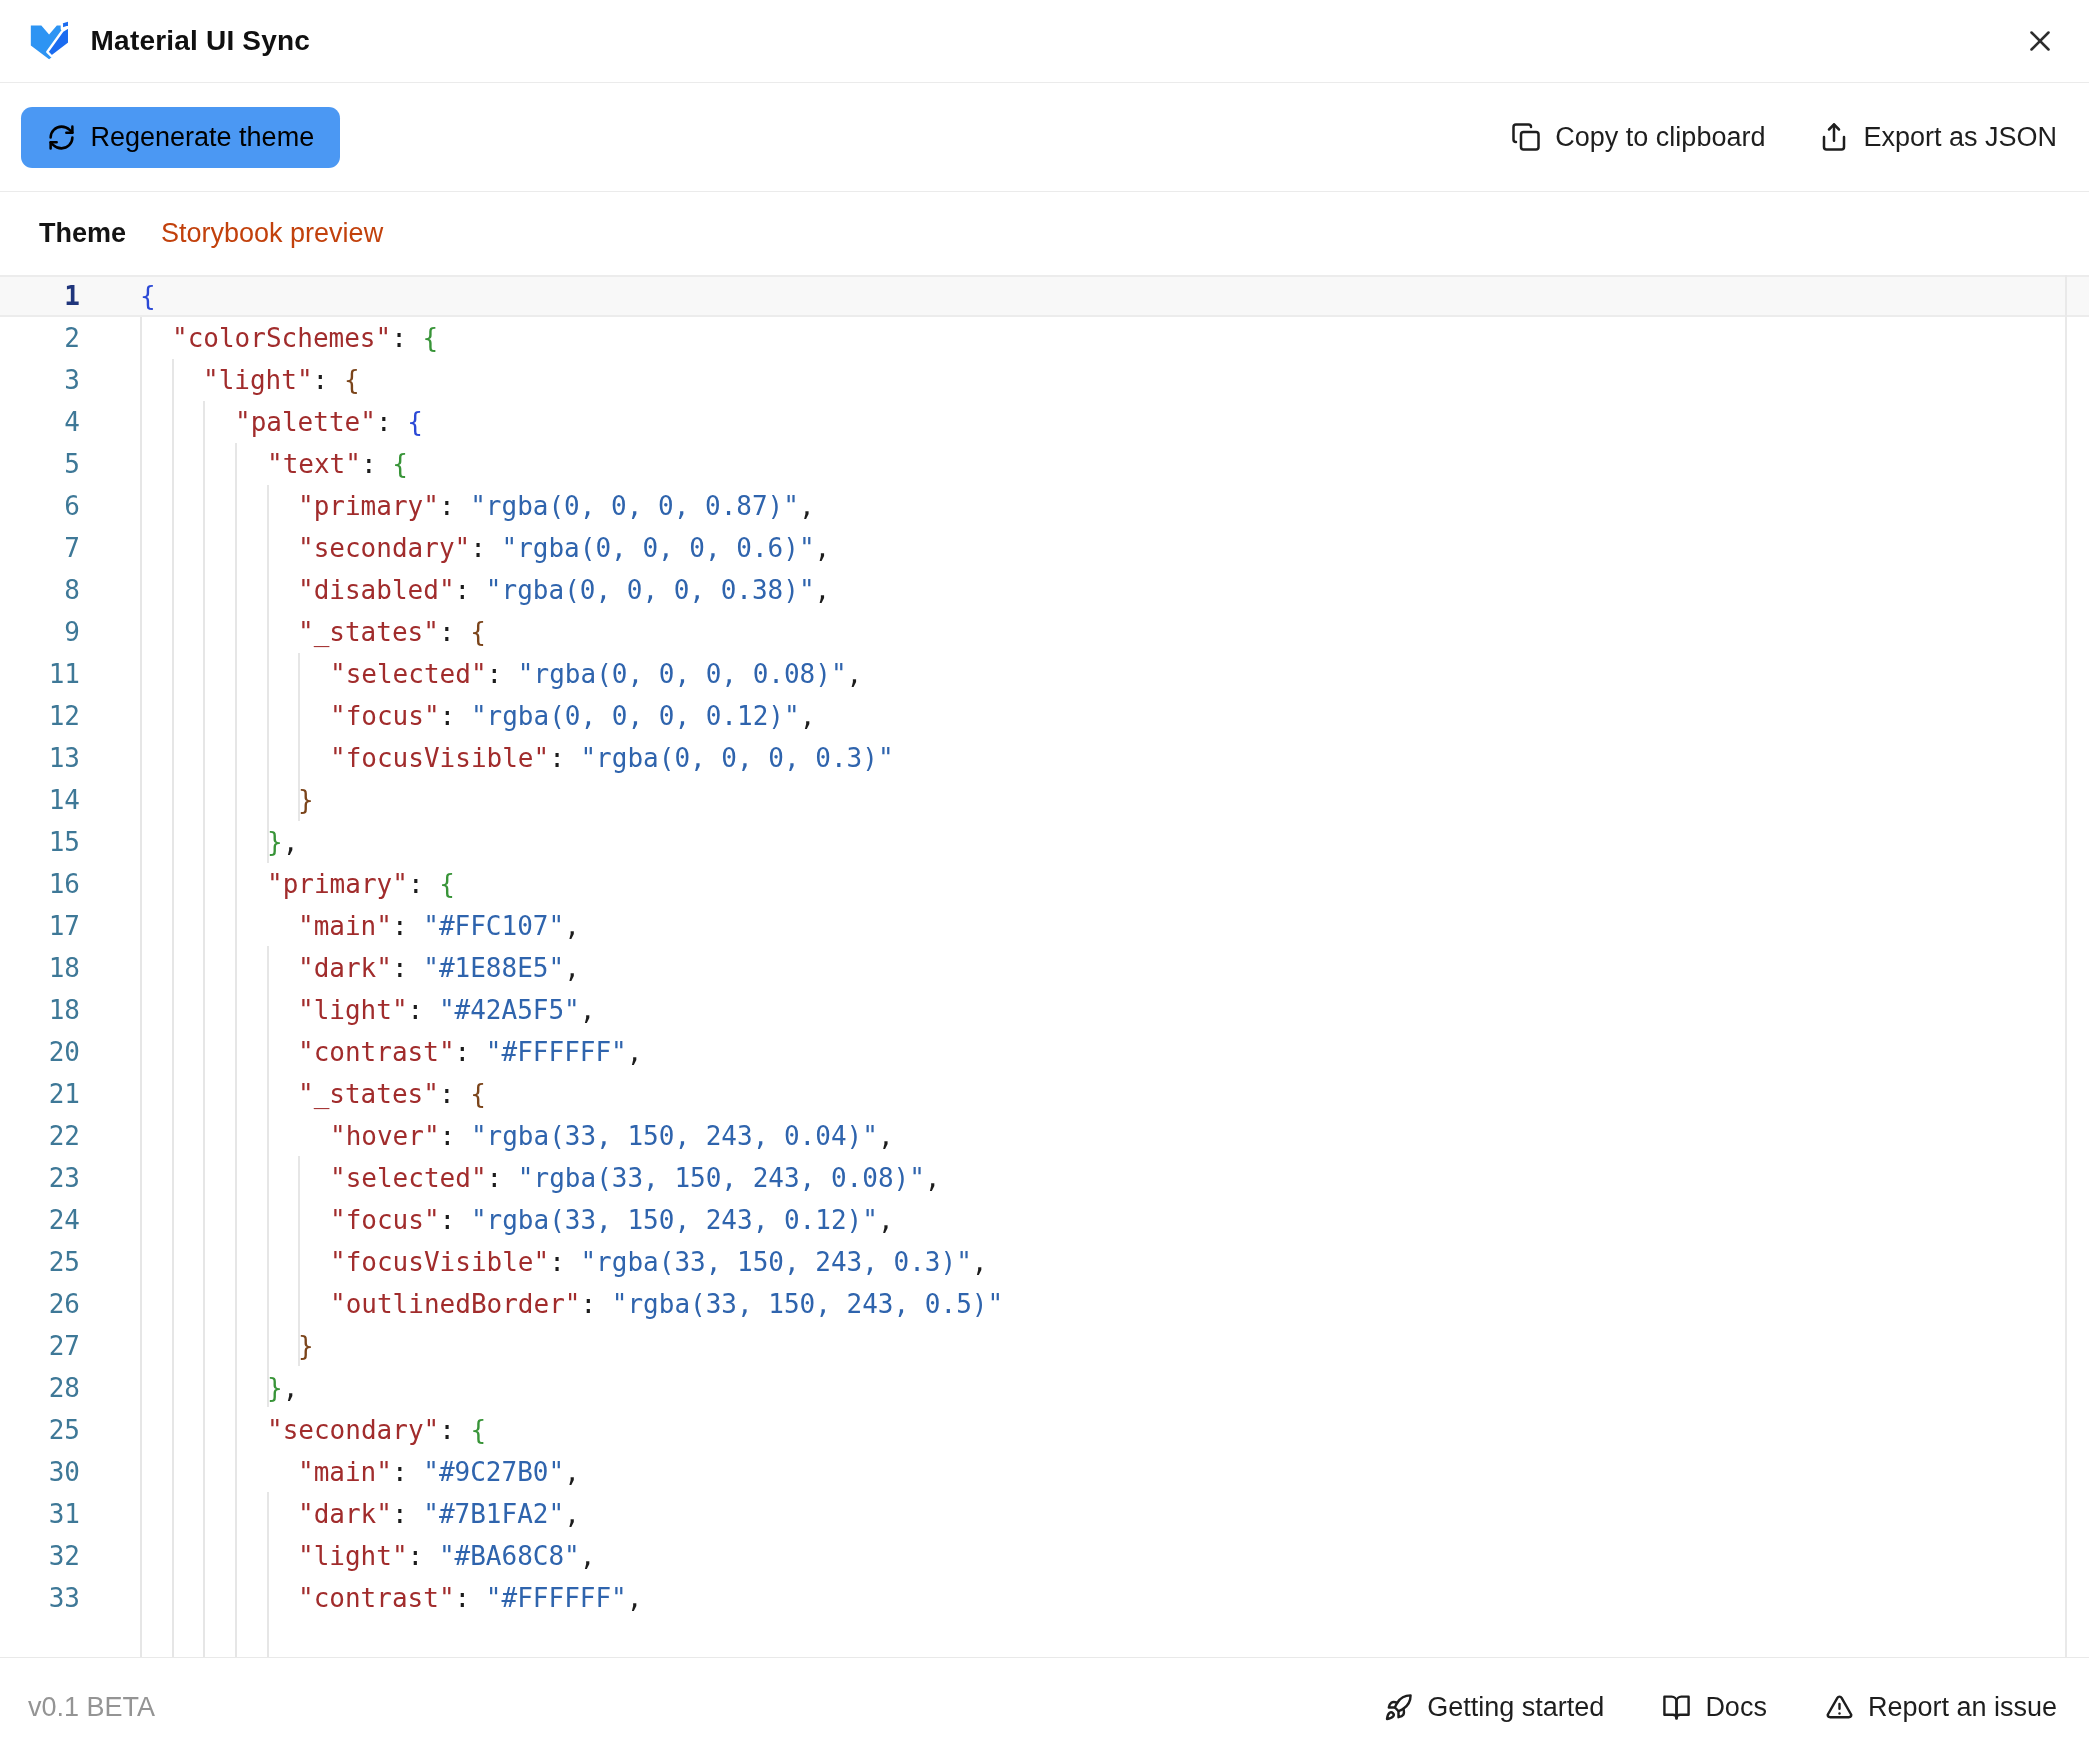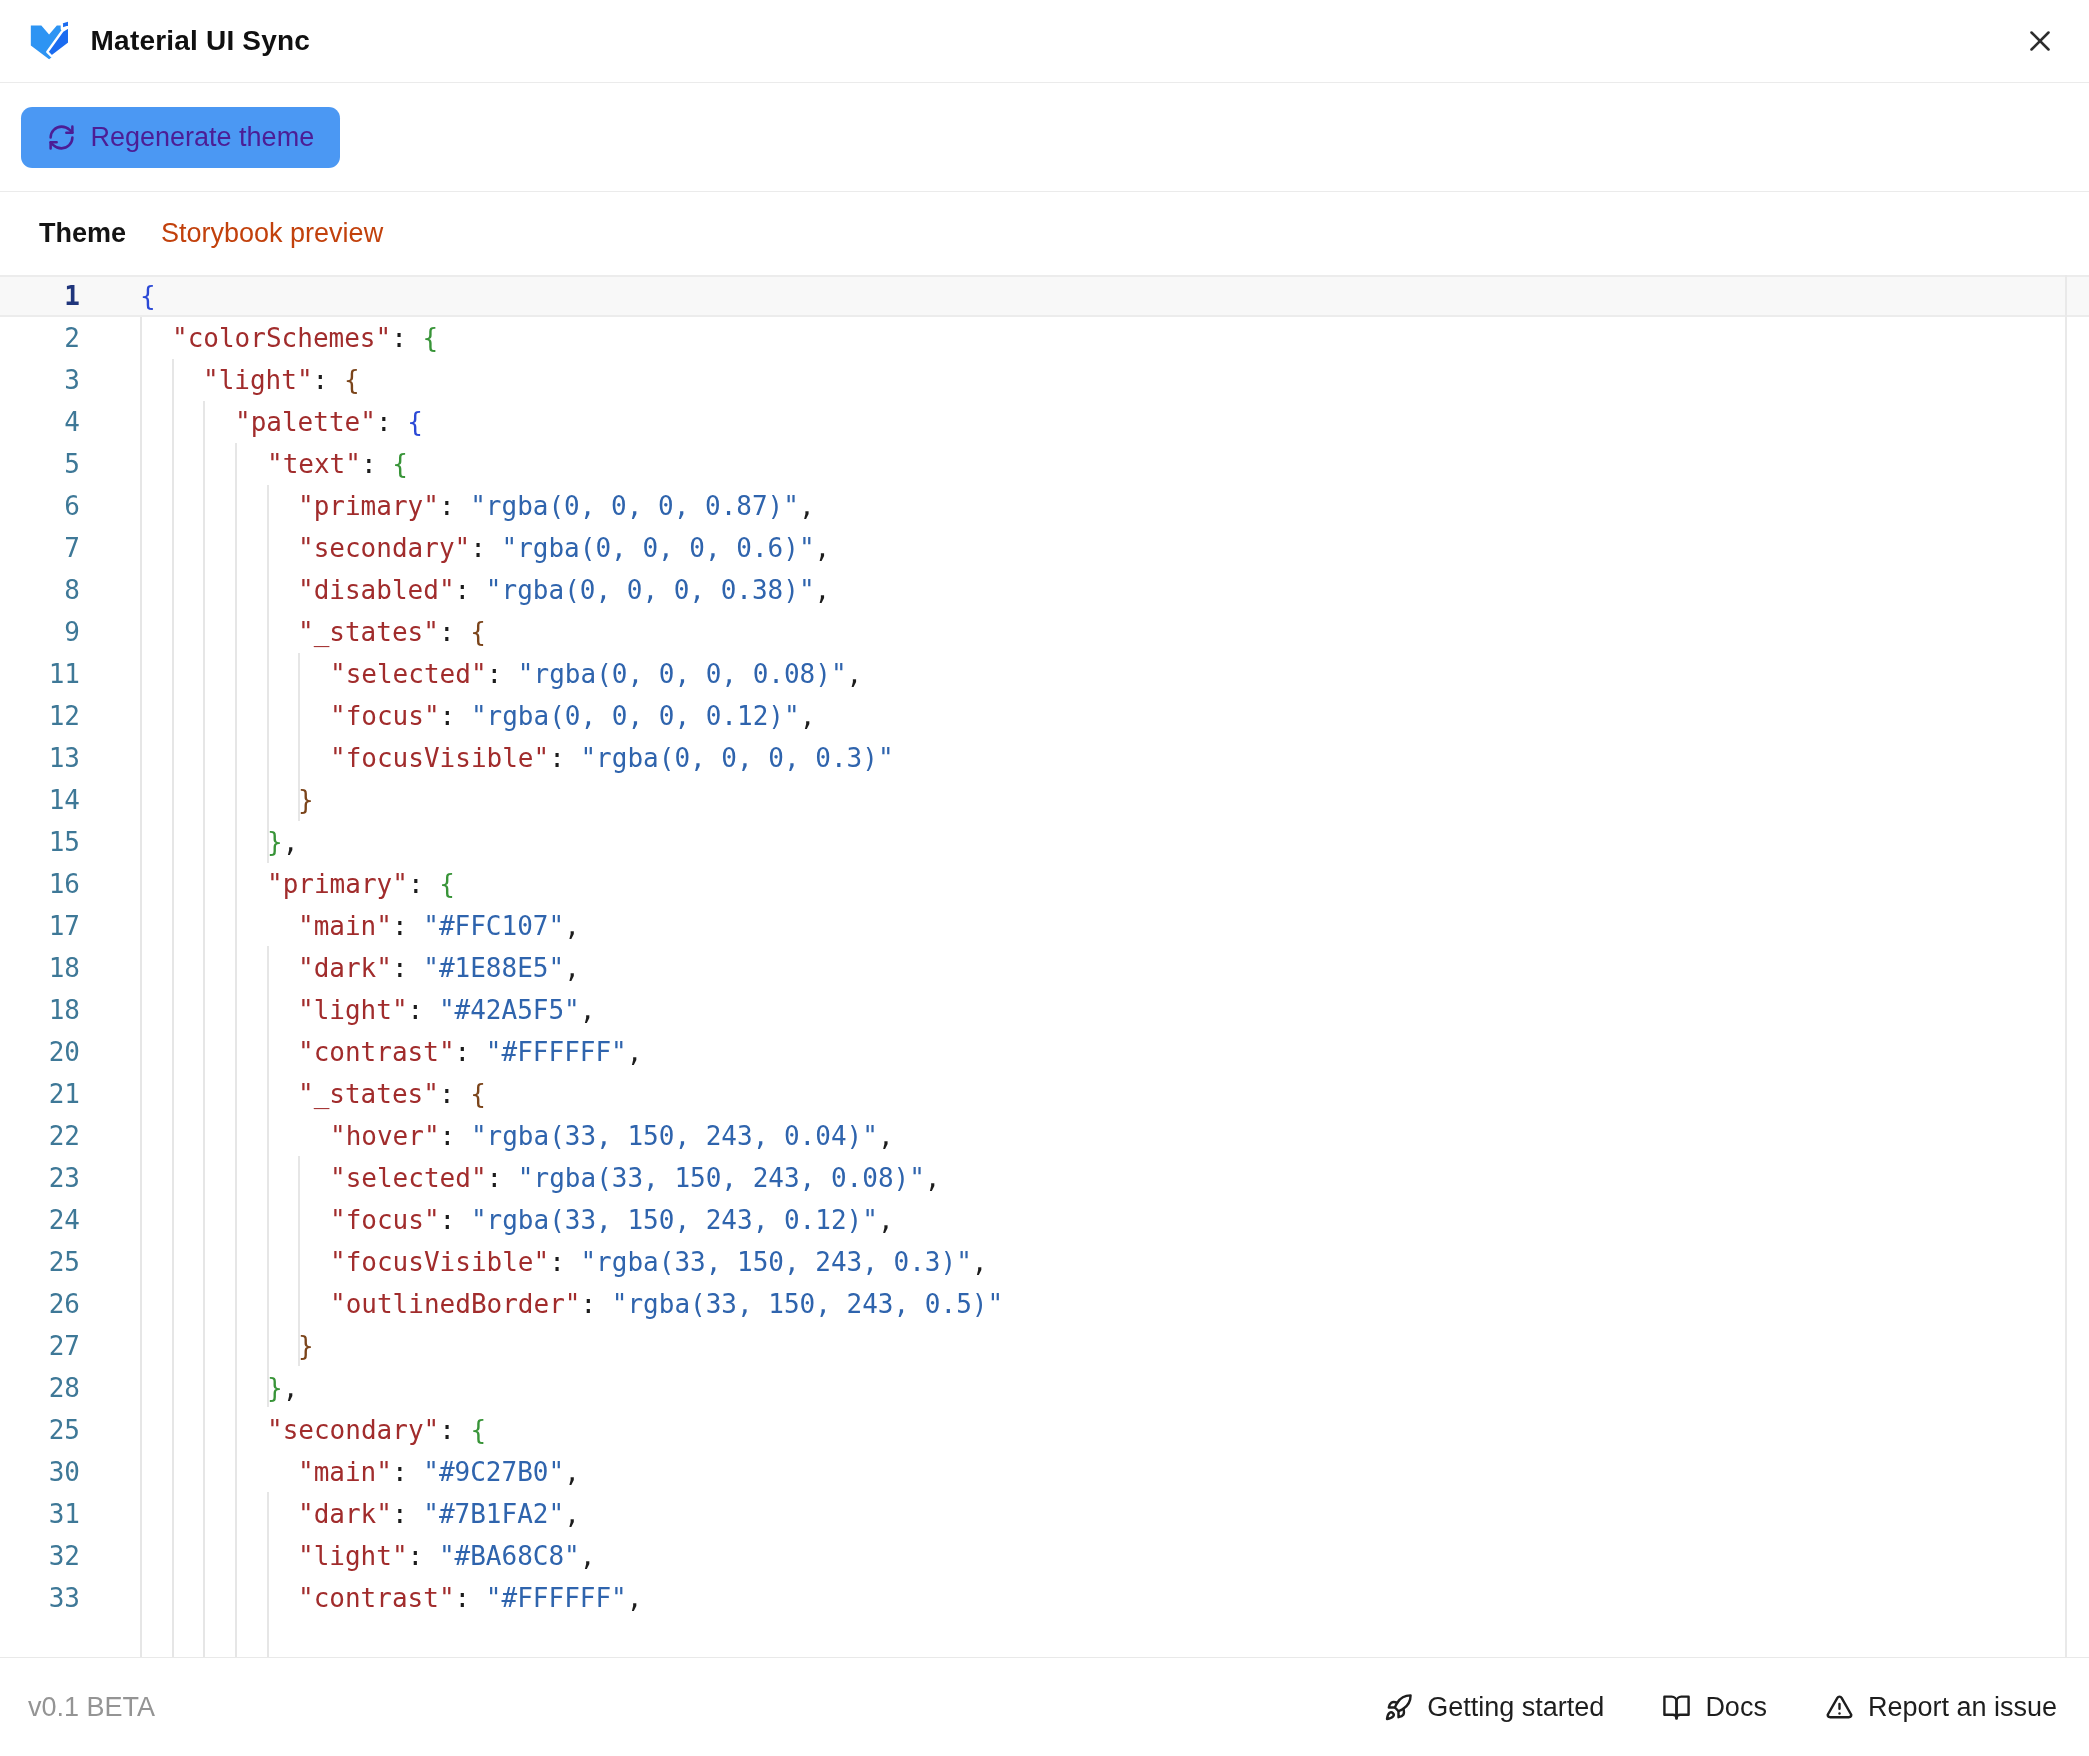--- a/index.html
+++ b/index.html
@@ -7,21 +7,21 @@
   .app{display:flex;flex-direction:column;width:100%;height:100%;box-sizing:border-box}
 
   
   .titlebar{flex:0 0 83px;height:83px;border-bottom:1.9px solid #ebebeb;display:flex;align-items:center;justify-content:space-between;padding:0 28px;box-sizing:border-box}
   .brand{display:flex;align-items:center;gap:18.6px}
   .app-title{font-size:28px;font-weight:700;color:#101010;letter-spacing:0.2px}
   .icon-btn{background:none;border:0;padding:3.7px;cursor:pointer;color:#2d2d2d;display:flex;align-items:center}
 
   
   .toolbar{flex:0 0 109px;height:109px;border-bottom:1.9px solid #ebebeb;display:flex;align-items:center;justify-content:space-between;padding:0 32px 0 20.5px;box-sizing:border-box}
-  .btn-primary{display:inline-flex;align-items:center;gap:15px;background:var(--accent,#4b98f3);color:#4c1d95;border:0;border-radius:11.2px;height:61px;padding:0 26px;font-family:inherit;font-size:27px;font-weight:500;cursor:pointer}
+  .btn-primary{display:inline-flex;align-items:center;gap:15px;background:var(--accent,#4b98f3);color:#000000;border:0;border-radius:11.2px;height:61px;padding:0 26px;font-family:inherit;font-size:27px;font-weight:500;cursor:pointer}
   .toolbar-actions{display:flex;align-items:center;gap:54px}
   .link-btn{display:inline-flex;align-items:center;gap:14px;background:none;border:0;padding:0;font-family:inherit;font-size:27px;color:#1e1e1e;cursor:pointer}
 
   
   .tabs{flex:0 0 83px;height:83px;display:flex;align-items:center;gap:35px;padding:0 39px;box-sizing:border-box}
   .tab{font-size:27px;color:#c2410c;cursor:pointer}
   .tab.active{color:#141414;font-weight:700}
 
   
   .editor{position:relative;flex:1 1 auto;overflow:hidden;font-family:"DejaVu Sans Mono",monospace;font-size:26px;background:#fff}
@@ -72,20 +72,37 @@
   <div class="toolbar">
     <button class="btn-primary">
       <svg class="ic" width="29" height="29" viewBox="0 0 24 24" fill="none" stroke="currentColor" stroke-width="2.1" stroke-linecap="round" stroke-linejoin="round">
         <path d="M3 12a9 9 0 0 1 9-9 9.75 9.75 0 0 1 6.74 2.74L21 8"></path>
           <path d="M21 3v5h-5"></path>
         <path d="M21 12a9 9 0 0 1-9 9 9.75 9.75 0 0 1-6.74-2.74L3 16"></path>
           <path d="M8 16H3v5"></path>
       </svg>
       <span>Regenerate theme</span>
     </button>
+    <div class="toolbar-actions">
+      <button class="link-btn">
+        <svg class="ic" width="30" height="30" viewBox="0 0 24 24" fill="none" stroke="currentColor" stroke-width="2" stroke-linecap="round" stroke-linejoin="round">
+          <rect x="8" y="8" width="14" height="14" rx="2"></rect>
+            <path d="M4 16c-1.1 0-2-.9-2-2V4c0-1.1.9-2 2-2h10c1.1 0 2 .9 2 2"></path>
+        </svg>
+        <span>Copy to clipboard</span>
+      </button>
+      <button class="link-btn">
+        <svg class="ic" width="30" height="30" viewBox="0 0 24 24" fill="none" stroke="currentColor" stroke-width="2" stroke-linecap="round" stroke-linejoin="round">
+          <path d="M4 12v8a2 2 0 0 0 2 2h12a2 2 0 0 0 2-2v-8"></path>
+            <path d="m16 6-4-4-4 4"></path>
+            <path d="M12 2v13"></path>
+        </svg>
+        <span>Export as JSON</span>
+      </button>
+    </div>
   </div>
 
   <nav class="tabs">
     <div class="tab active">Theme</div>
     <div class="tab">Storybook preview</div>
   </nav>
 
   <div class="editor">
     <div id="guides">
         <div class="guide" style="left: 140px; top: 42px; height: 1342px;"></div>

